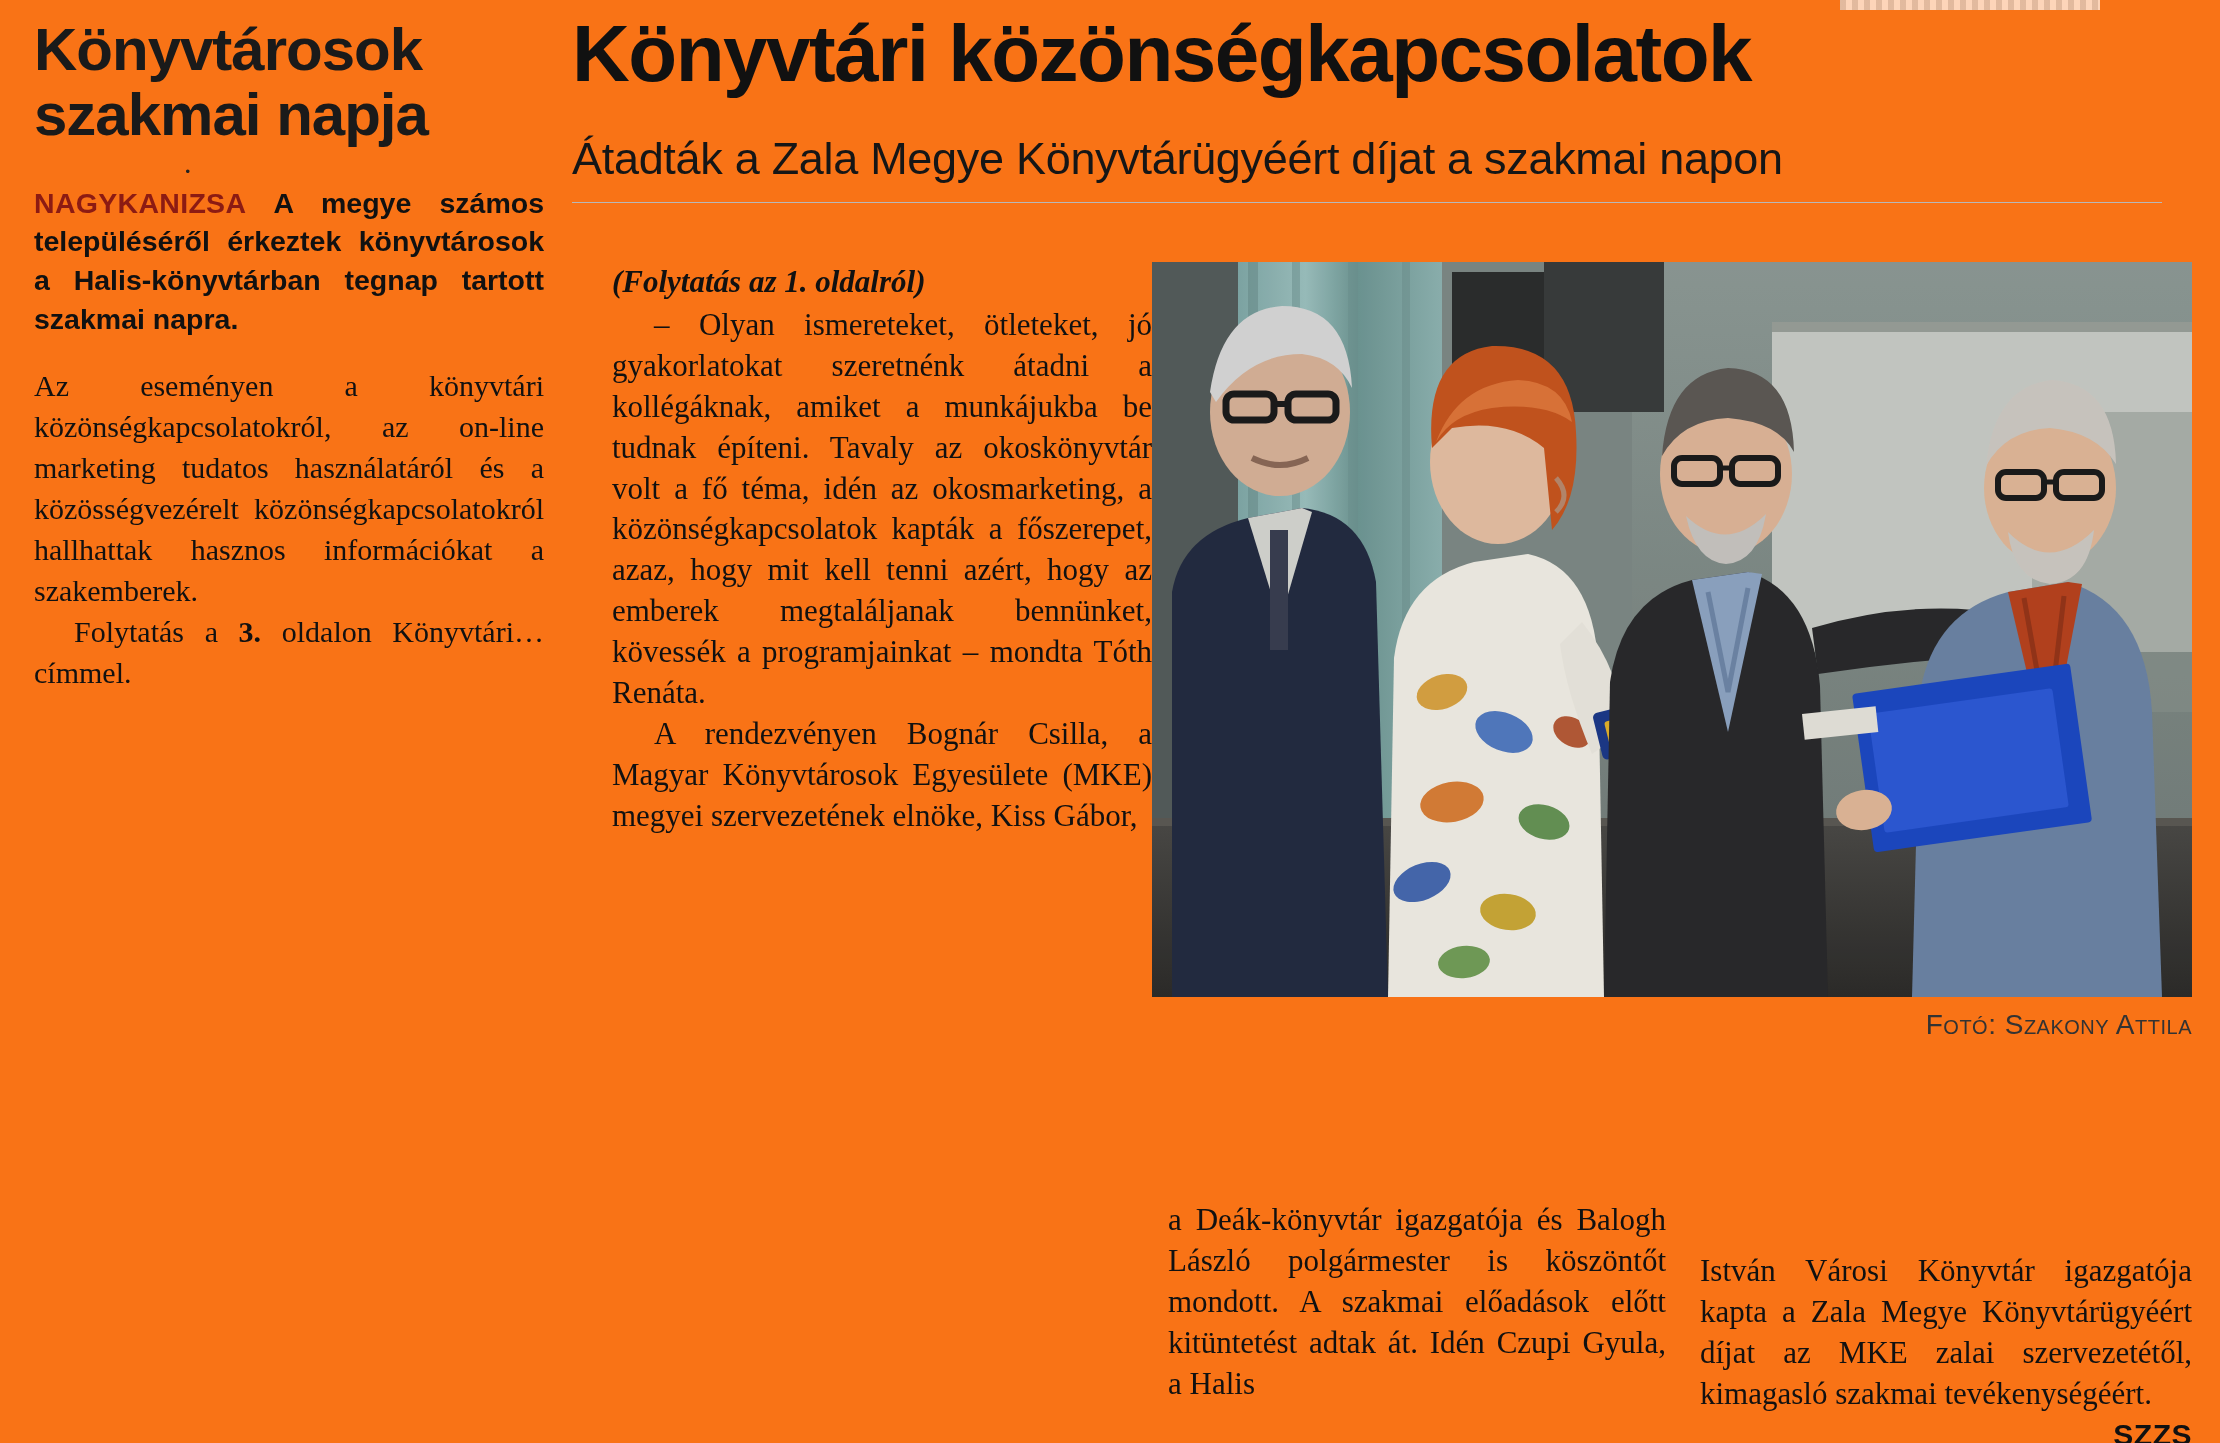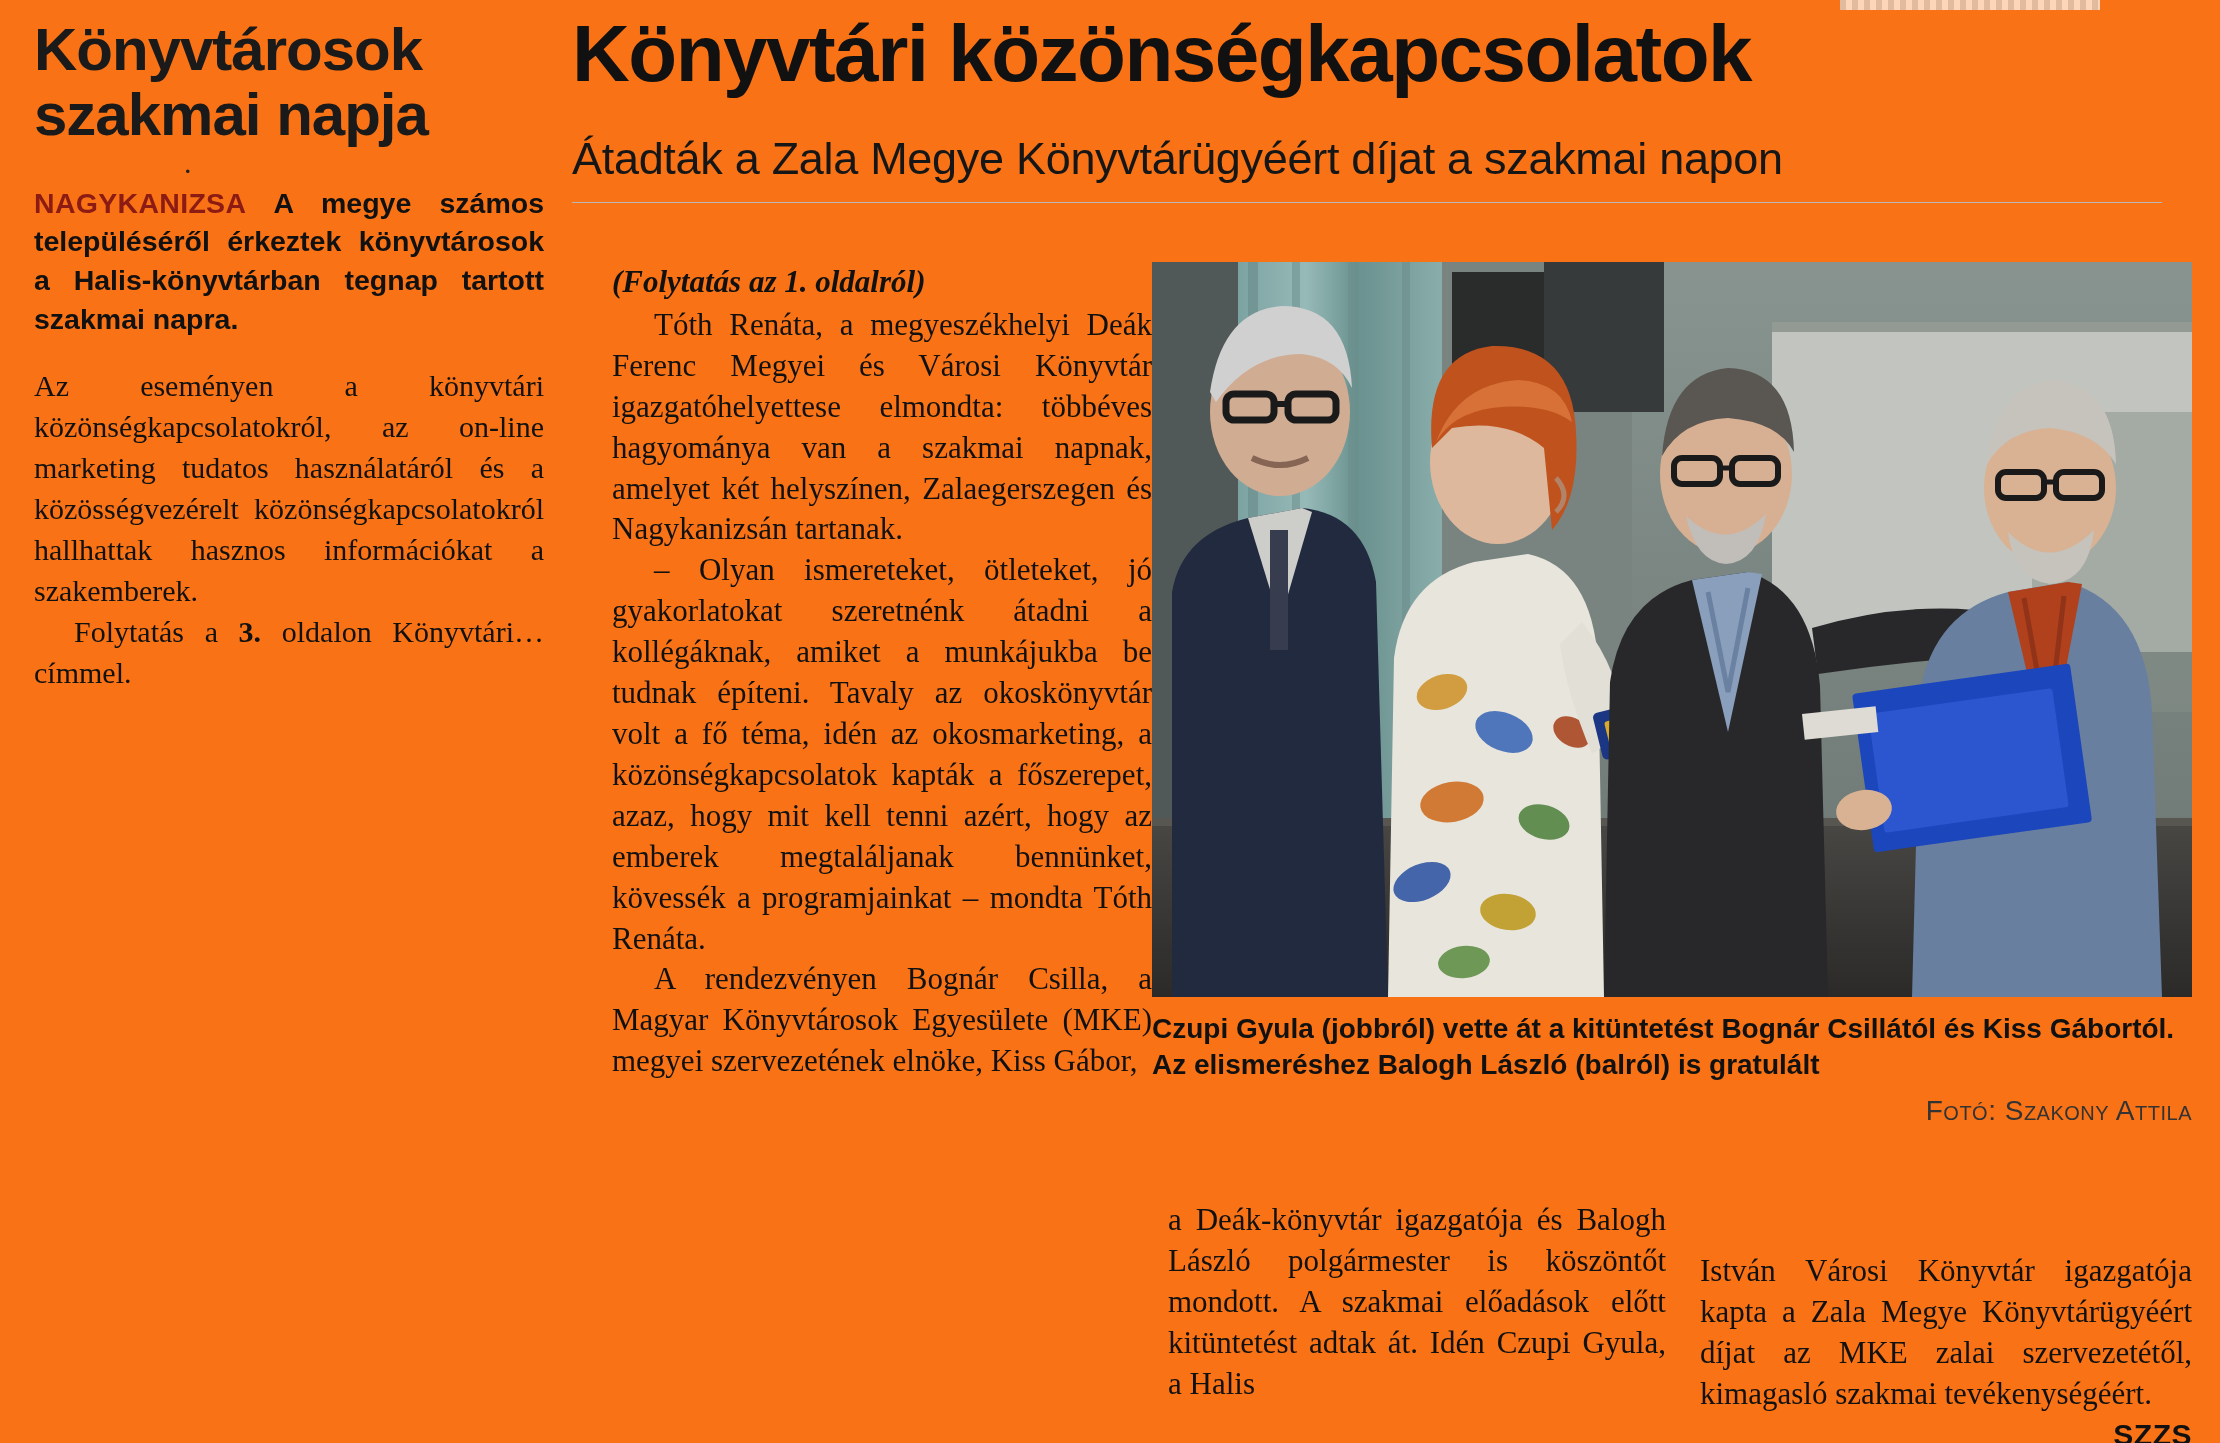--- a/index.html
+++ b/index.html
@@ -216,21 +216,20 @@
   </div>
 
   <div class="main-col">
     <h1 class="main-title">Könyvtári közönségkapcsolatok</h1>
     <h2 class="main-sub">Átadták a Zala Megye Könyvtárügyéért díjat a szakmai napon</h2>
     <hr class="rule">
   </div>
 
   <div class="col-2">
     <p class="cont-note">(Folytatás az 1. oldalról)</p>
-    <p class="indent">Tóth Renáta, a megyeszékhelyi Deák Ferenc Megyei és Városi Könyvtár igazgatóhelyettese elmondta: többéves hagyománya van a szakmai napnak, amelyet két helyszínen, Zalaegerszegen és Nagykanizsán tartanak.</p>
     <p class="dash">– Olyan ismereteket, ötleteket, jó gyakorlatokat szeretnénk átadni a kollégáknak, amiket a munkájukba be tudnak építeni. Tavaly az okoskönyvtár volt a fő téma, idén az okosmarketing, a közönségkapcsolatok kapták a főszerepet, azaz, hogy mit kell tenni azért, hogy az emberek megtaláljanak bennünket, kövessék a programjainkat – mondta Tóth Renáta.</p>
     <p class="indent">A rendezvényen Bognár Csilla, a Magyar Könyvtárosok Egyesülete (MKE) megyei szervezetének elnöke, Kiss Gábor,</p>
   </div>
 
   <div class="photo-wrap">
     <div class="photo">
       <svg width="1040" height="735" viewBox="0 0 1040 735" xmlns="http://www.w3.org/2000/svg" aria-label="photo">
         <defs>
           <linearGradient id="wall" x1="0" y1="0" x2="0" y2="1">
             <stop offset="0%" stop-color="#8e9a96"></stop>
@@ -337,21 +336,20 @@
           <rect x="700" y="432" width="220" height="160" rx="4" fill="#1d49c4" transform="rotate(-8 700 432)"></rect>
           <rect x="716" y="452" width="186" height="120" rx="3" fill="#2d5ad8" transform="rotate(-8 716 452)"></rect>
           <ellipse cx="712" cy="548" rx="28" ry="20" fill="#e2b999" transform="rotate(-8 712 548)"></ellipse>
         </g>
 
         <rect x="650" y="452" width="74" height="26" fill="#e7e4dc" transform="rotate(-6 650 452)"></rect>
 
         <rect x="0" y="0" width="1040" height="735" fill="#000" opacity="0.04"></rect>
       </svg>
     </div>
-    <div class="caption">Czupi Gyula (jobbról) vette át a kitüntetést Bognár Csillától és Kiss Gábortól. Az elismeréshez Balogh László (balról) is gratulált</div>
     <div class="credit">Fotó: Szakony Attila</div>
   </div>
 
   <div class="col-3">
     <p>a Deák-könyvtár igazgatója és Balogh László polgármester is köszöntőt mondott. A szakmai előadások előtt kitüntetést adtak át. Idén Czupi Gyula, a Halis</p>
   </div>
 
   <div class="col-4">
     <p>István Városi Könyvtár igazgatója kapta a Zala Megye Könyvtárügyéért díjat az MKE zalai szervezetétől, kimagasló szakmai tevékenységéért.</p>
     <div class="sig">SZZS</div>

